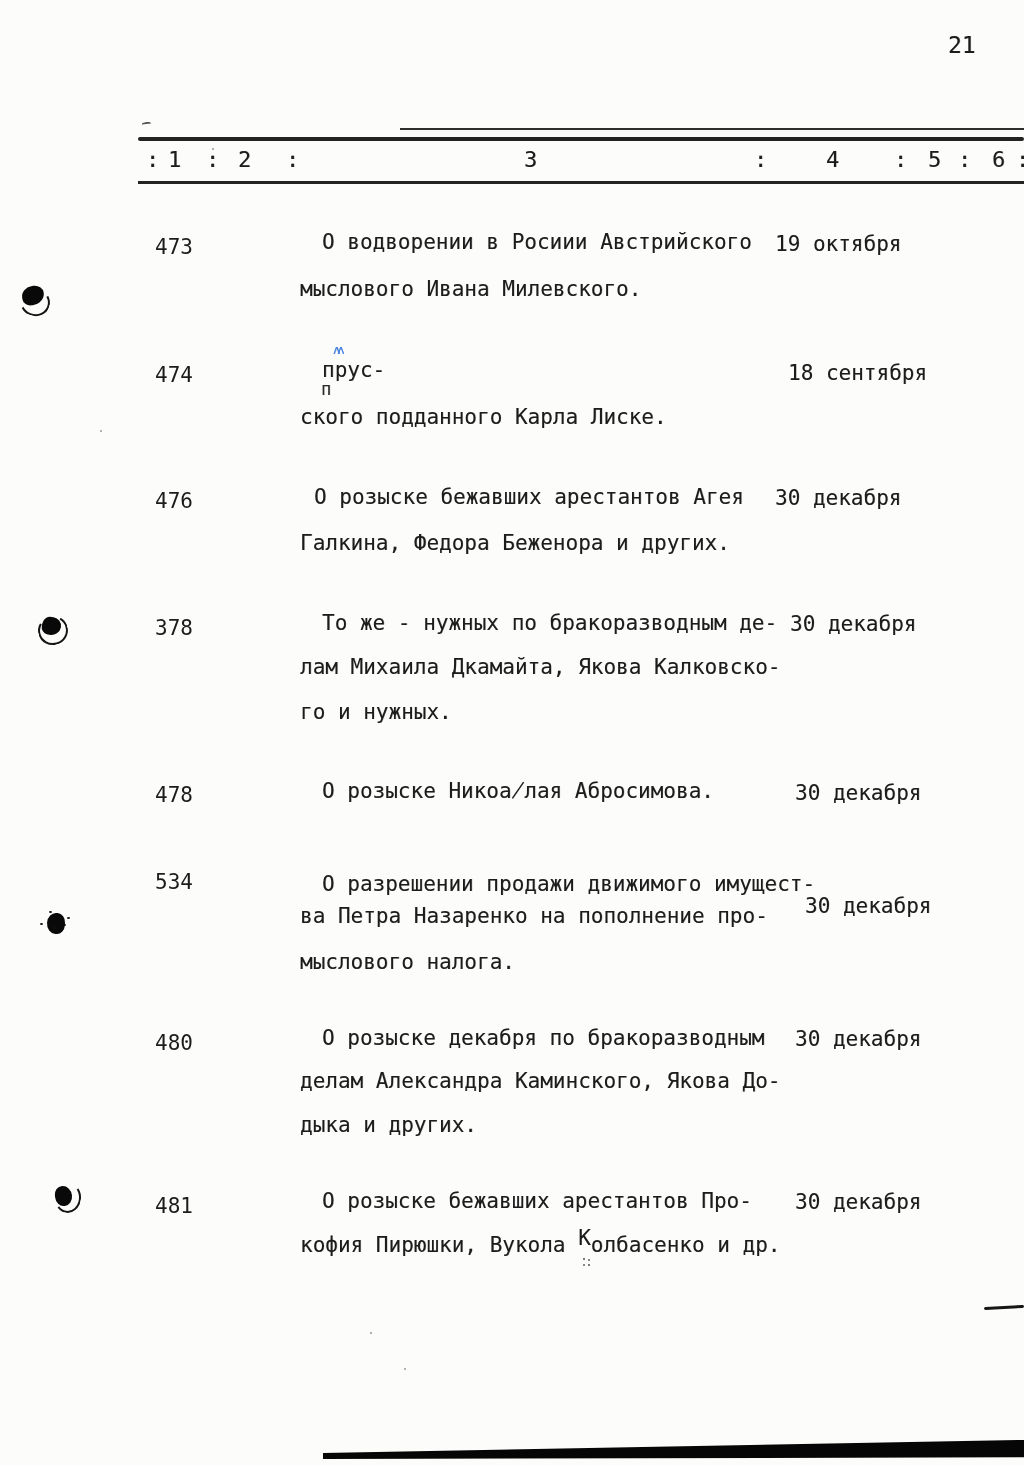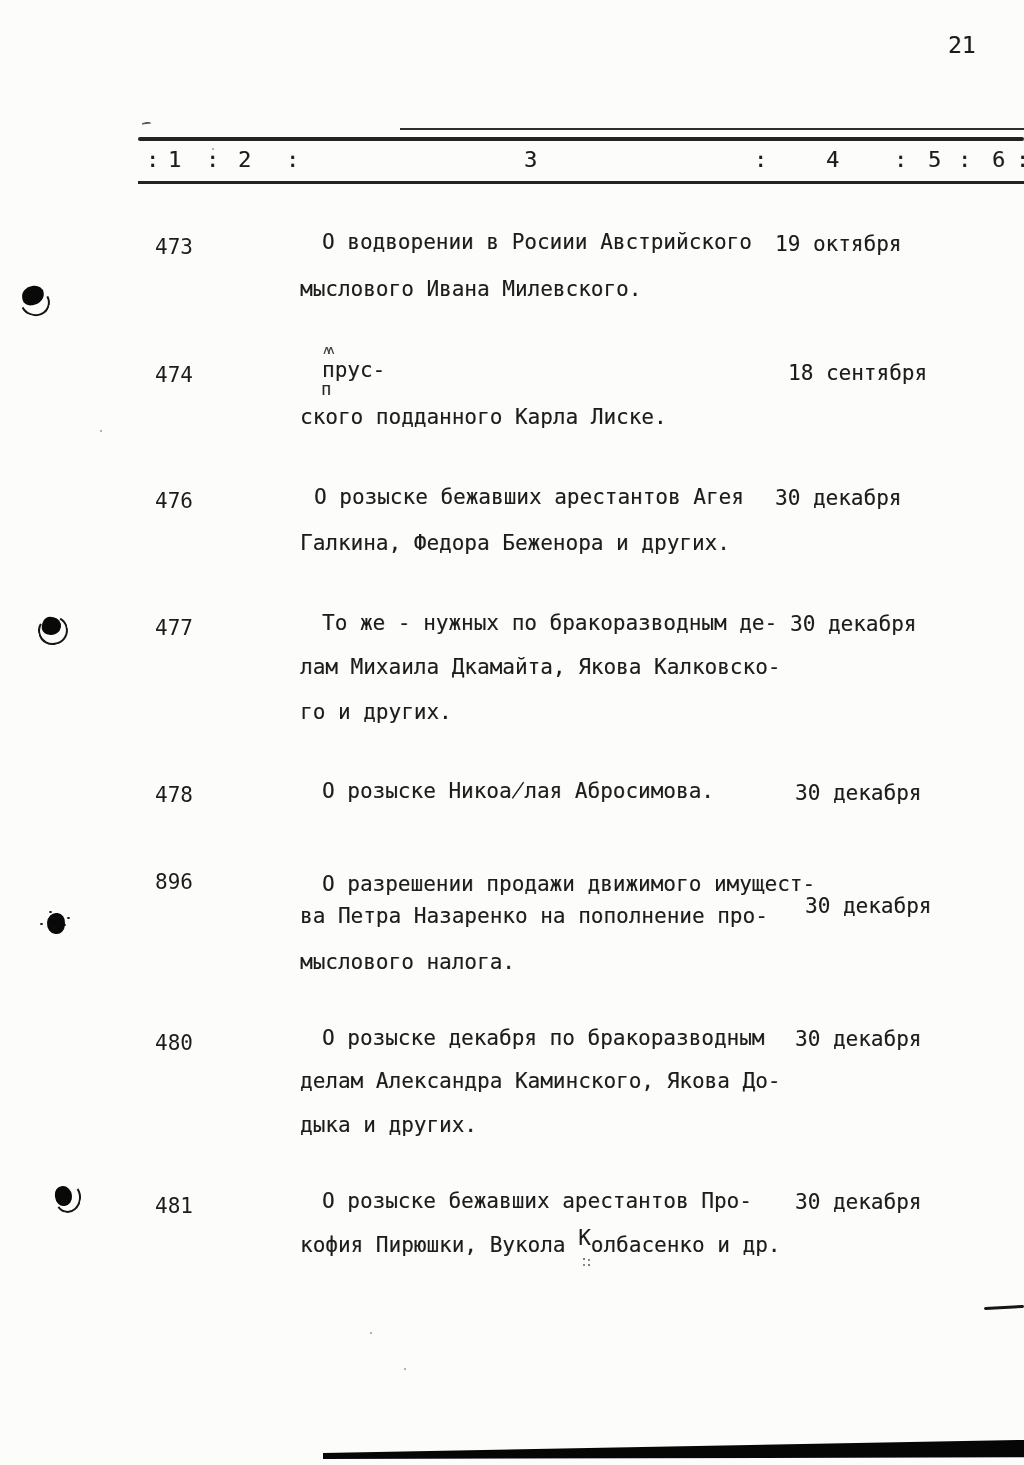--- a/index.html
+++ b/index.html
@@ -25,21 +25,21 @@
 
   
   .entry { position:absolute; left:0; width:1024px; }
   .entry .num  { position:absolute; left:155px; font-size:21px; }
   .entry .line { position:absolute; white-space:nowrap; font-size:21px;
                  text-shadow:0.4px 0.4px 0 rgba(25,25,25,0.35); }
   .entry .date { position:absolute; white-space:nowrap; font-size:21px;
                  text-shadow:0.4px 0.4px 0 rgba(25,25,25,0.35); }
 
   .corr { position:relative; display:inline-block; }
-  .corr-above { position:absolute; top:-15px; left:1px; font-size:12px; letter-spacing:-3px; color:#404040; }
+  .corr-above { position:absolute; top:-15px; left:11px; font-size:12px; letter-spacing:-3px; color:#3b82f6; }
   .corr-below { position:absolute; top:21px; left:-1px; font-size:17px; color:#2a2a2a; }
   .sup-letter { position:relative; top:-7px; }
 
   
   .blot { position:absolute; }
   .blot .core { position:absolute; background:#090909; }
   .blot .arc  { position:absolute; border:2px solid #1a1a1a; border-radius:50%;
                 background:transparent; }
   .b1 .core { width:22px; height:19px; border-radius:55% 45% 60% 40%; transform:rotate(-8deg); }
   .b1 .arc  { width:26px; height:24px; left:-2px; top:2px;
@@ -116,35 +116,35 @@
   </div>
 
   <div class="entry" style="top:483px">
     <span class="num" style="top:6px">476</span>
     <div class="line" style="left:314px; top:2px">О розыске бежавших арестантов Агея</div>
     <div class="line" style="left:300px; top:48px">Галкина, Федора Беженора и других.</div>
     <span class="date" style="left:775px; top:3px">30 декабря</span>
   </div>
 
   <div class="entry" style="top:608px">
-    <span class="num" style="top:8px">477</span>
+    <span class="num" style="top:8px">378</span>
     <div class="line" style="left:322px; top:3px">То же - нужных по бракоразводным де-</div>
     <div class="line" style="left:300px; top:47px">лам Михаила Дкамайта, Якова Калковско-</div>
-    <div class="line" style="left:300px; top:92px">го и других.</div>
+    <div class="line" style="left:300px; top:92px">го и нужных.</div>
     <span class="date" style="left:790px; top:4px">30 декабря</span>
   </div>
 
   <div class="entry" style="top:775px">
     <span class="num" style="top:8px">478</span>
     <div class="line" style="left:322px; top:4px">О розыске Никоа̸лая Абросимова.</div>
     <span class="date" style="left:795px; top:6px">30 декабря</span>
   </div>
 
   <div class="entry" style="top:860px">
-    <span class="num" style="top:10px">896</span>
+    <span class="num" style="top:10px">534</span>
     <div class="line" style="left:322px; top:12px">О разрешении продажи движимого имущест-</div>
     <div class="line" style="left:300px; top:44px">ва Петра Назаренко на пополнение про-</div>
     <div class="line" style="left:300px; top:90px">мыслового налога.</div>
     <span class="date" style="left:805px; top:34px">30 декабря</span>
   </div>
 
   <div class="entry" style="top:1023px">
     <span class="num" style="top:8px">480</span>
     <div class="line" style="left:322px; top:3px">О розыске декабря по бракоразводным</div>
     <div class="line" style="left:300px; top:46px">делам Александра Каминского, Якова До-</div>

